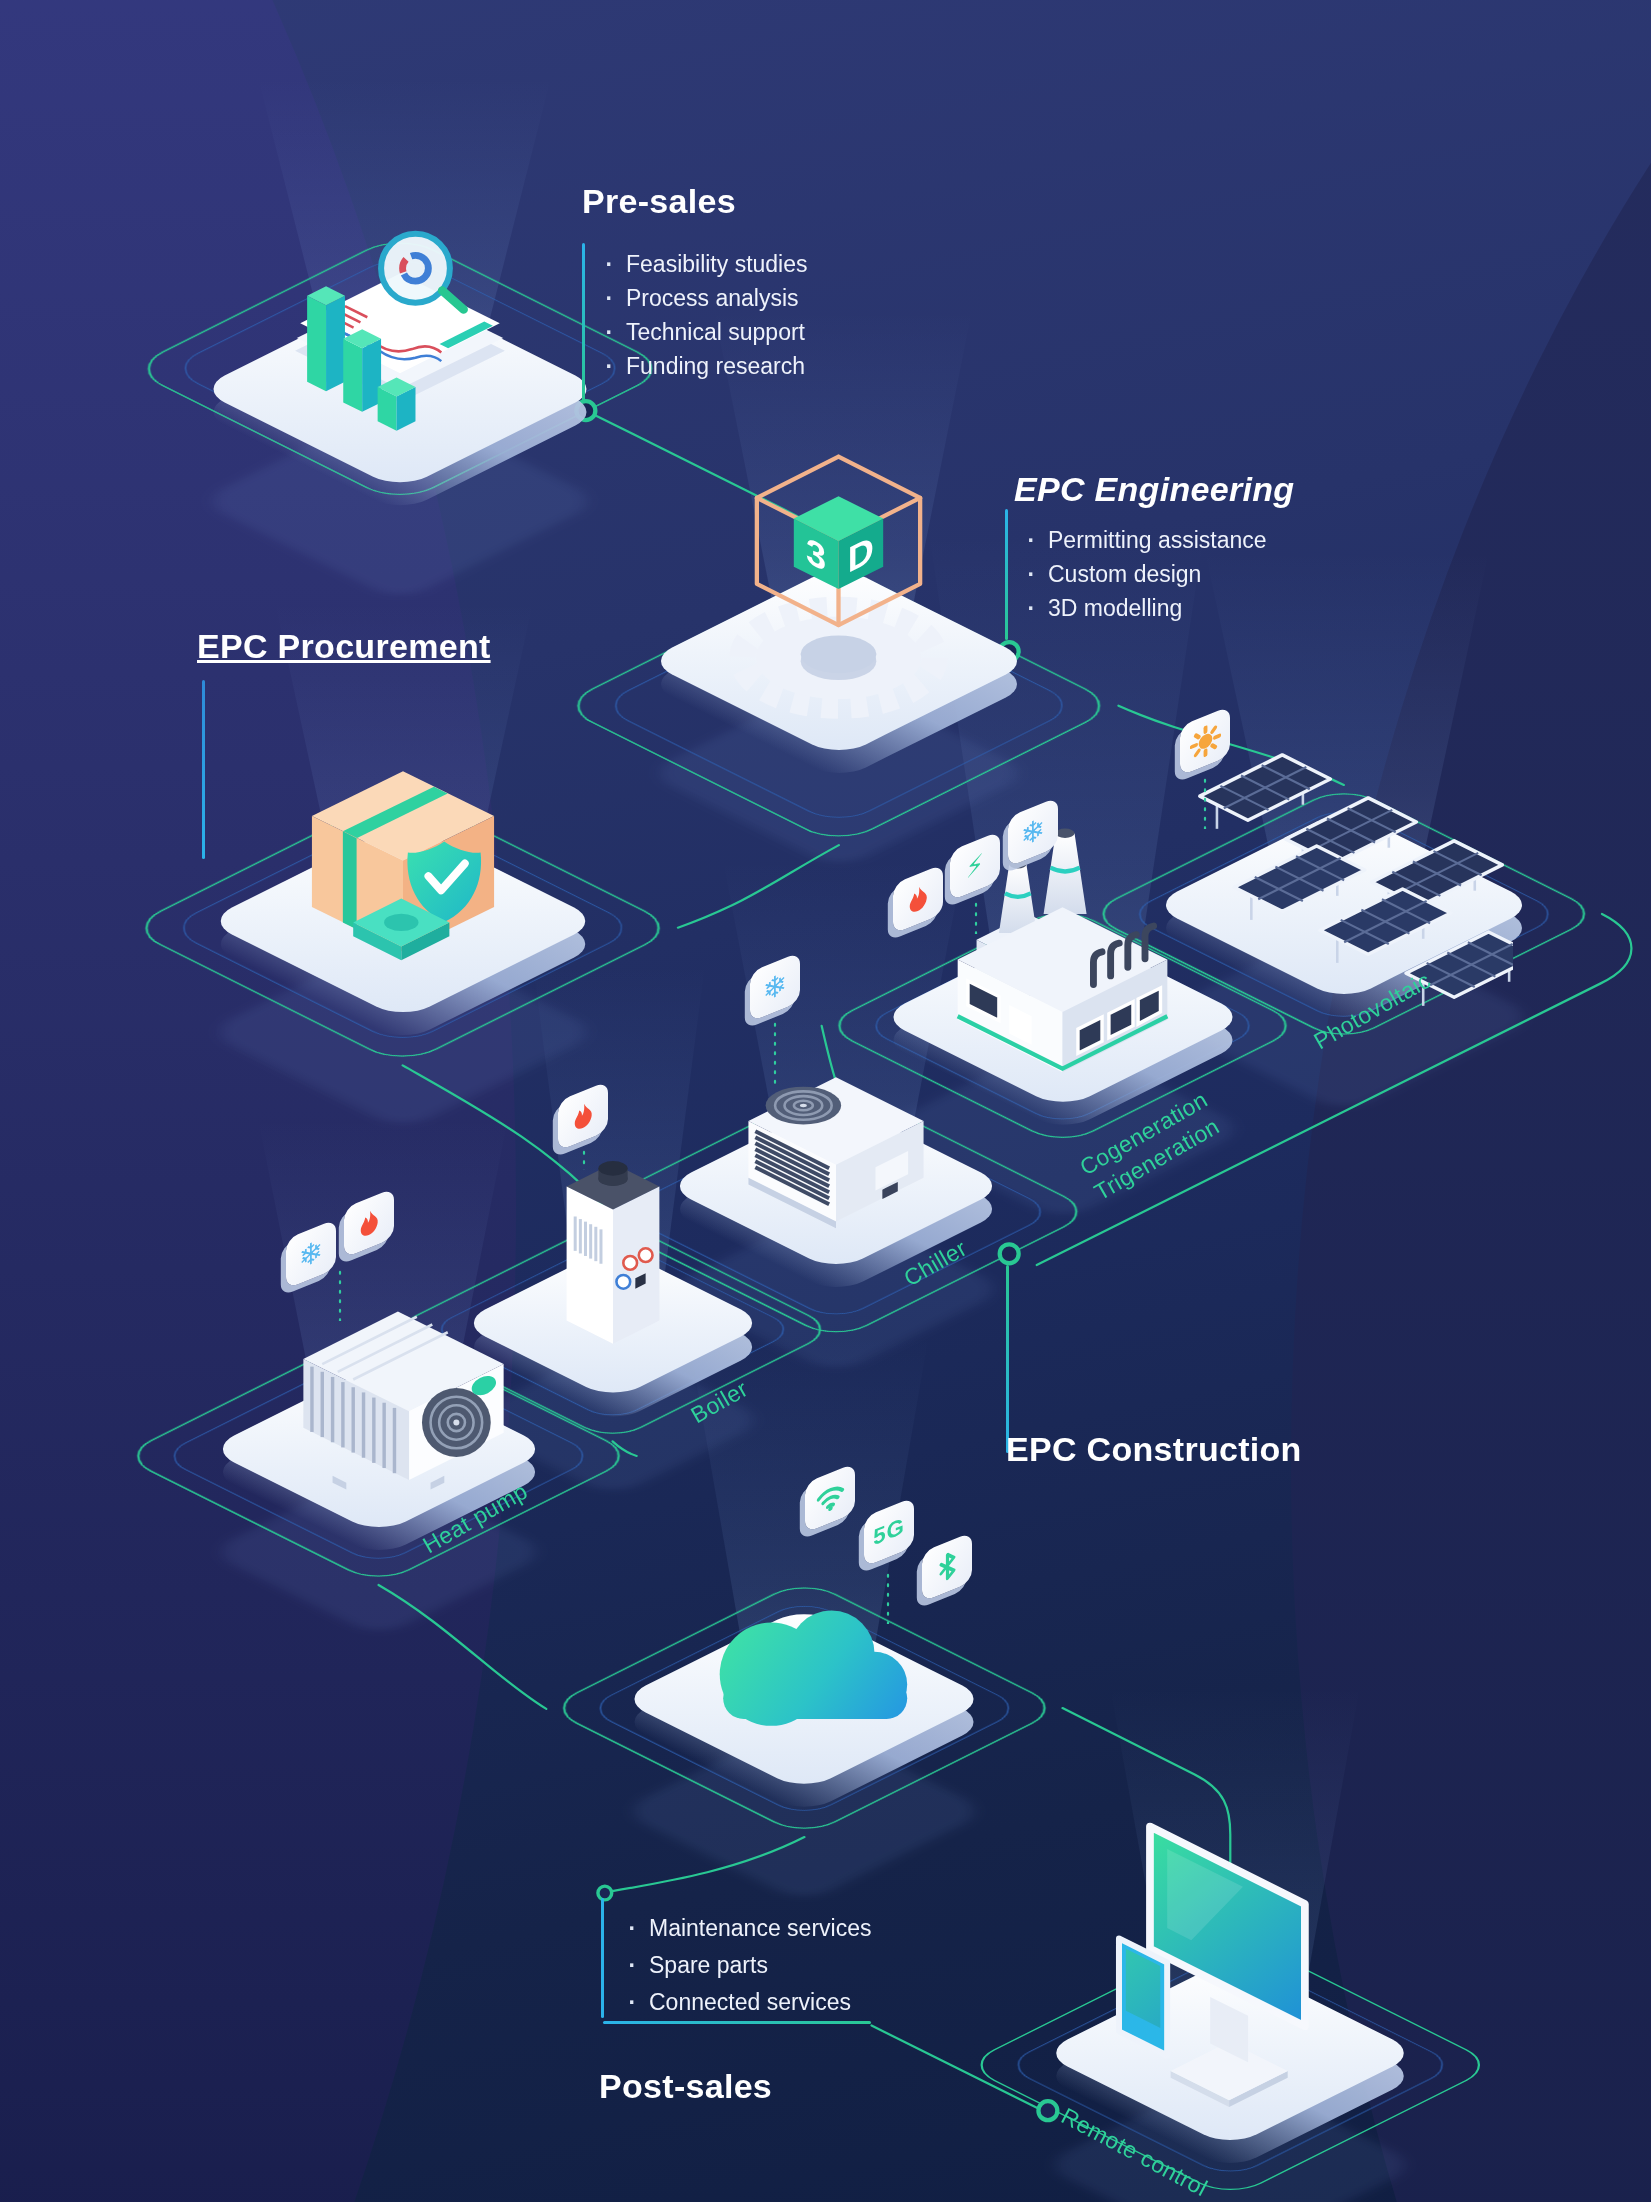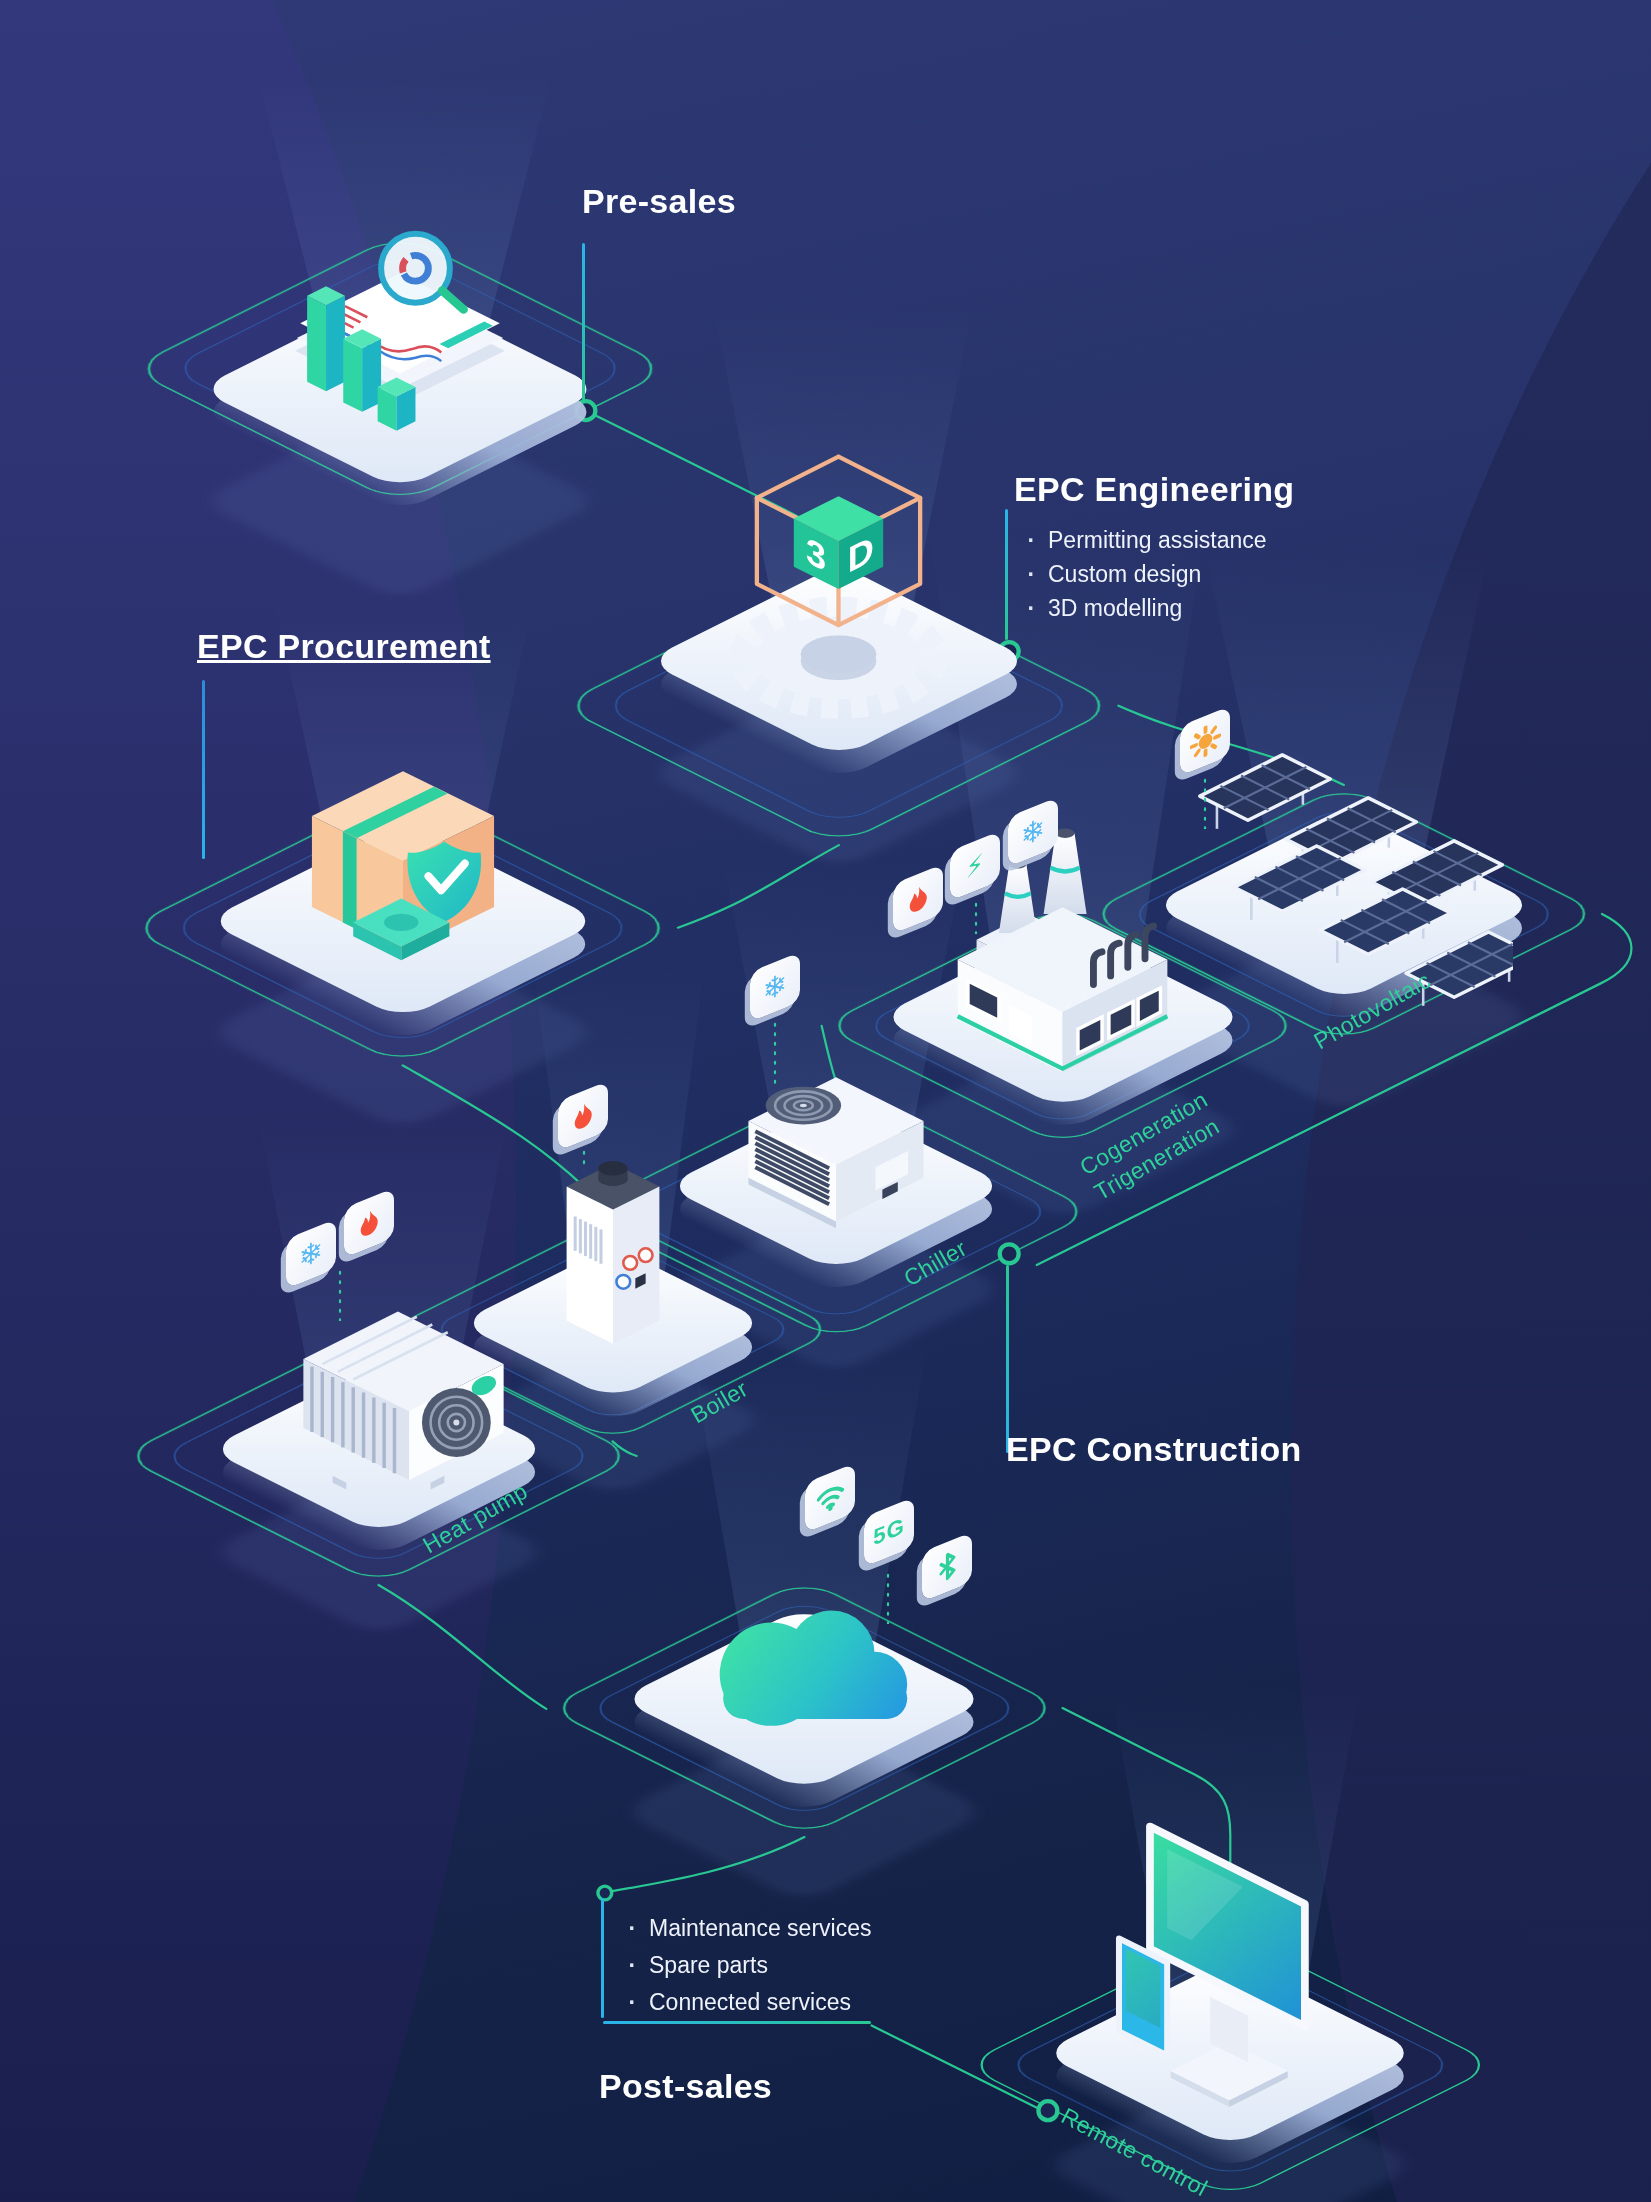--- a/index.html
+++ b/index.html
@@ -562,22 +562,30 @@
   <div class="dots" style="left:886px;top:1571px;height:53px;"></div>
 
   <div class="accent" style="left:582px;top:243px;height:158px;background:linear-gradient(#2bb3ea,#29c893);"></div>
   <div class="accent" style="left:1005px;top:509px;height:131px;background:linear-gradient(#2bb3ea,#29c893);"></div>
   <div class="accent" style="left:202px;top:680px;height:179px;background:linear-gradient(#2e8ad8,#2bb3ea);"></div>
   <div class="accent" style="left:1006px;top:1265px;height:188px;background:linear-gradient(#29c893,#2bb3ea);"></div>
   <div class="accent" style="left:601px;top:1898px;height:120px;background:#2bb3ea;"></div>
   <div class="accent" style="left:603px;top:2021px;width:268px;height:3.4px;background:linear-gradient(90deg,#2bb3ea,#29c893);"></div>
 
   <h2 class="title" style="left:582px;top:182px;">Pre-sales</h2>
-
-  <h2 class="title" style="left:1014px;top:470px;">EPC Engineering</h2>
+  <div class="blist" style="left:602px;top:247px;">
+    <ul>
+      <li><span>Feasibility studies</span></li>
+      <li><span>Process analysis</span></li>
+      <li><span>Technical support</span></li>
+      <li><span>Funding research</span></li>
+    </ul>
+  </div>
+
+  <h2 class="title" style="left:1014px;top:470px;font-style:italic;">EPC Engineering</h2>
   <div class="blist" style="left:1024px;top:523px;">
     <ul>
       <li><span>Permitting assistance</span></li>
       <li><span>Custom design</span></li>
       <li><span>3D modelling</span></li>
     </ul>
   </div>
 
   <h2 class="title" style="left:197px;top:627px;text-decoration:underline;">EPC Procurement</h2>
 

